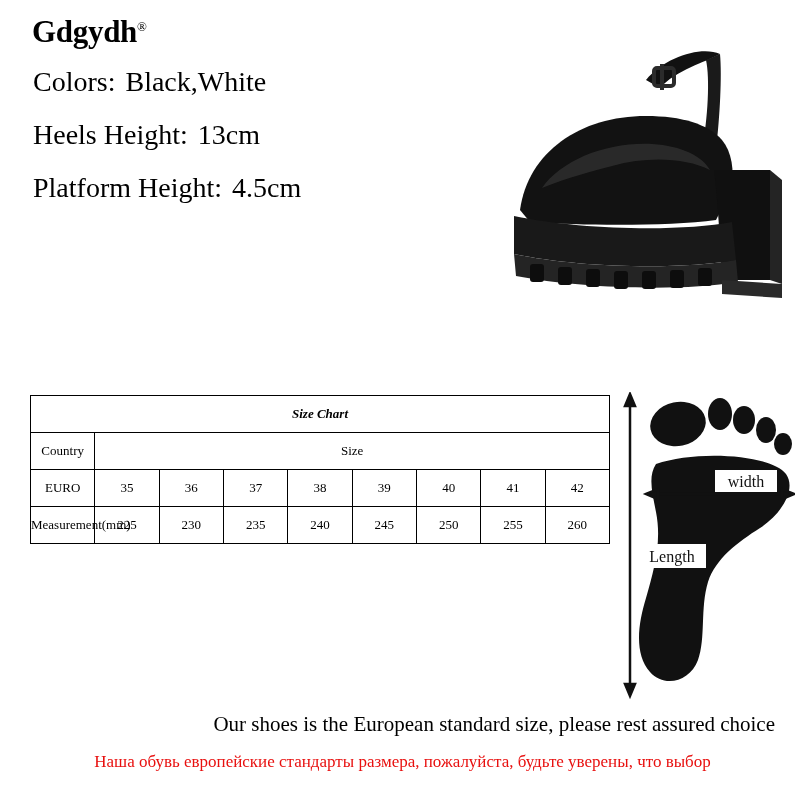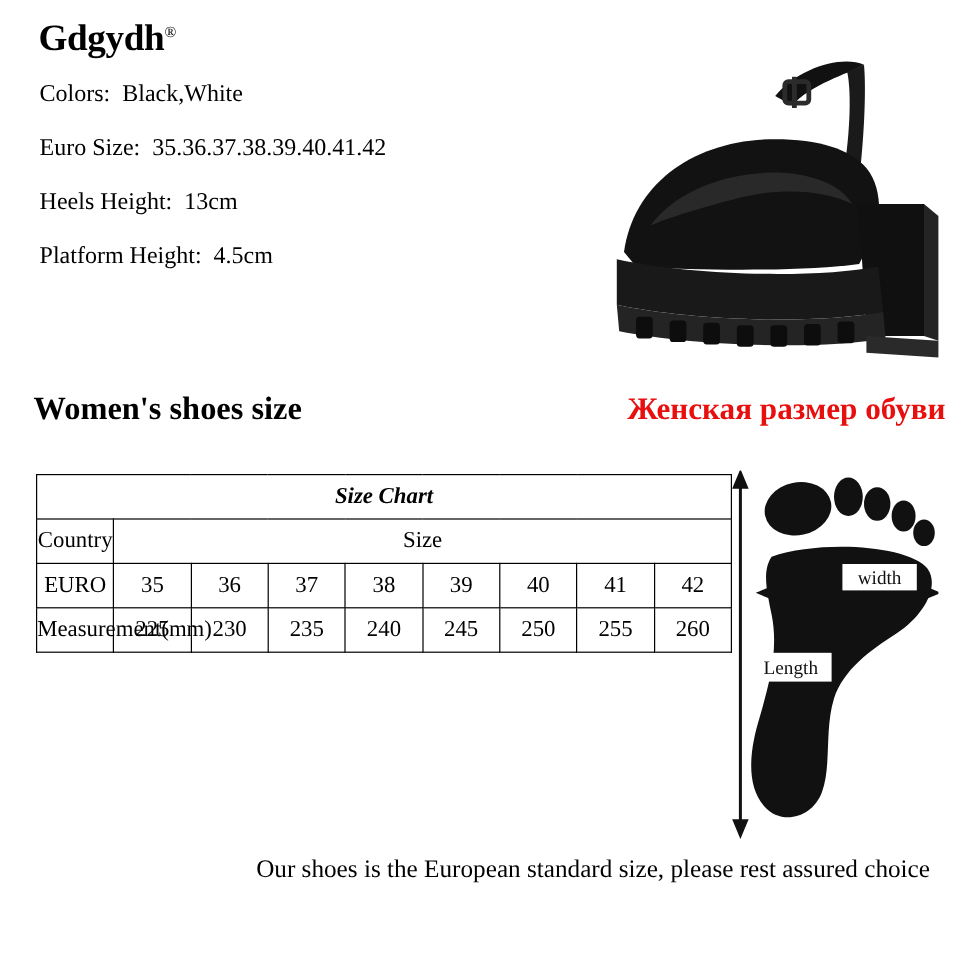--- a/index.html
+++ b/index.html
@@ -39,21 +39,21 @@
   }
 
   
   .specs {
     position: absolute;
     left: 33px;
     top: 68px;
     width: 470px;
   }
   .spec-row {
-    font-size: 20px;
+    font-size: 28px;
     line-height: 1.0;
     margin-bottom: 25px;
     white-space: nowrap;
   }
   .spec-label {
     font-family: "Liberation Serif", serif;
   }
   .spec-value {
     margin-left: 10px;
   }
@@ -100,21 +100,21 @@
   }
   table.size-chart {
     border-collapse: collapse;
     width: 580px;
     table-layout: fixed;
     font-family: "Liberation Serif", serif;
   }
   table.size-chart td {
     border: 1px solid #000;
     text-align: center;
-    font-size: 19px;
+    font-size: 13px;
     height: 36px;
     padding: 0;
   }
   td.chart-title {
     font-size: 21px;
     font-style: italic;
     font-weight: bold;
     height: 42px;
   }
   td.country-head {
@@ -132,21 +132,21 @@
     font-weight: bold;
     font-size: 20px;
   }
   td.meas-label {
     font-size: 14px;
   }
 
   
   .foot-wrap {
     position: absolute;
-    left: 607px;
+    left: 620px;
     top: 392px;
     width: 175px;
     height: 310px;
     text-align: right;
   }
   .foot-wrap svg { display: block; }
 
   
   .footer-en {
     position: absolute;
@@ -174,23 +174,20 @@
 
 <div class="page">
 
   <div class="brand">
     <span>Gdgydh</span><span class="reg">®</span>
   </div>
 
   <div class="specs">
     <div class="spec-row">
       <span class="spec-label">Colors:</span><span class="spec-value">Black,White</span>
-    </div>
-    <div class="spec-row">
-      <span class="spec-label">Euro Size:</span><span class="spec-value">35.36.37.38.39.40.41.42</span>
     </div>
     <div class="spec-row">
       <span class="spec-label">Heels Height:</span><span class="spec-value">13cm</span>
     </div>
     <div class="spec-row">
       <span class="spec-label">Platform Height:</span><span class="spec-value">4.5cm</span>
     </div>
   </div>
 
   <div class="shoe-wrap">
@@ -218,24 +215,20 @@
         <rect x="116" y="249" width="14" height="18" rx="3"></rect>
         <rect x="144" y="251" width="14" height="18" rx="3"></rect>
         <rect x="172" y="251" width="14" height="18" rx="3"></rect>
         <rect x="200" y="250" width="14" height="18" rx="3"></rect>
         <rect x="228" y="248" width="14" height="18" rx="3"></rect>
       </g>
       <path d="M252 260 L312 264 L312 278 L252 274 Z" fill="#2a2a2a"></path>
     </svg>
   </div>
 
-  <div class="title-row">
-    <div class="title-en">Women's shoes size</div>
-    <div class="title-ru">Женская размер обуви</div>
-  </div>
 
   <div class="table-wrap">
     <table class="size-chart">
       <tbody>
           <tr>
         <td class="chart-title" colspan="9">Size Chart</td>
       </tr>
       <tr>
         <td class="country-head">Country</td>
         <td class="size-head" colspan="8">Size</td>
@@ -293,14 +286,15 @@
         <polygon points="174,102 162,97 162,107"></polygon>
       </g>
       <rect x="95" y="78" width="62" height="22" fill="#ffffff"></rect>
       <text x="126" y="95" font-family="Liberation Serif, serif" font-size="16" text-anchor="middle" fill="#111">width</text>
       <rect x="18" y="152" width="68" height="24" fill="#ffffff"></rect>
       <text x="52" y="170" font-family="Liberation Serif, serif" font-size="16" text-anchor="middle" fill="#111">Length</text>
     </svg>
   </div>
 
   <div class="footer-en">Our shoes is the European standard size, please rest assured choice</div>
+  <div class="footer-ru">Наша обувь европейские стандарты размера, пожалуйста, будьте уверены, что выбор</div>
 
 </div>
 
 </body></html>

